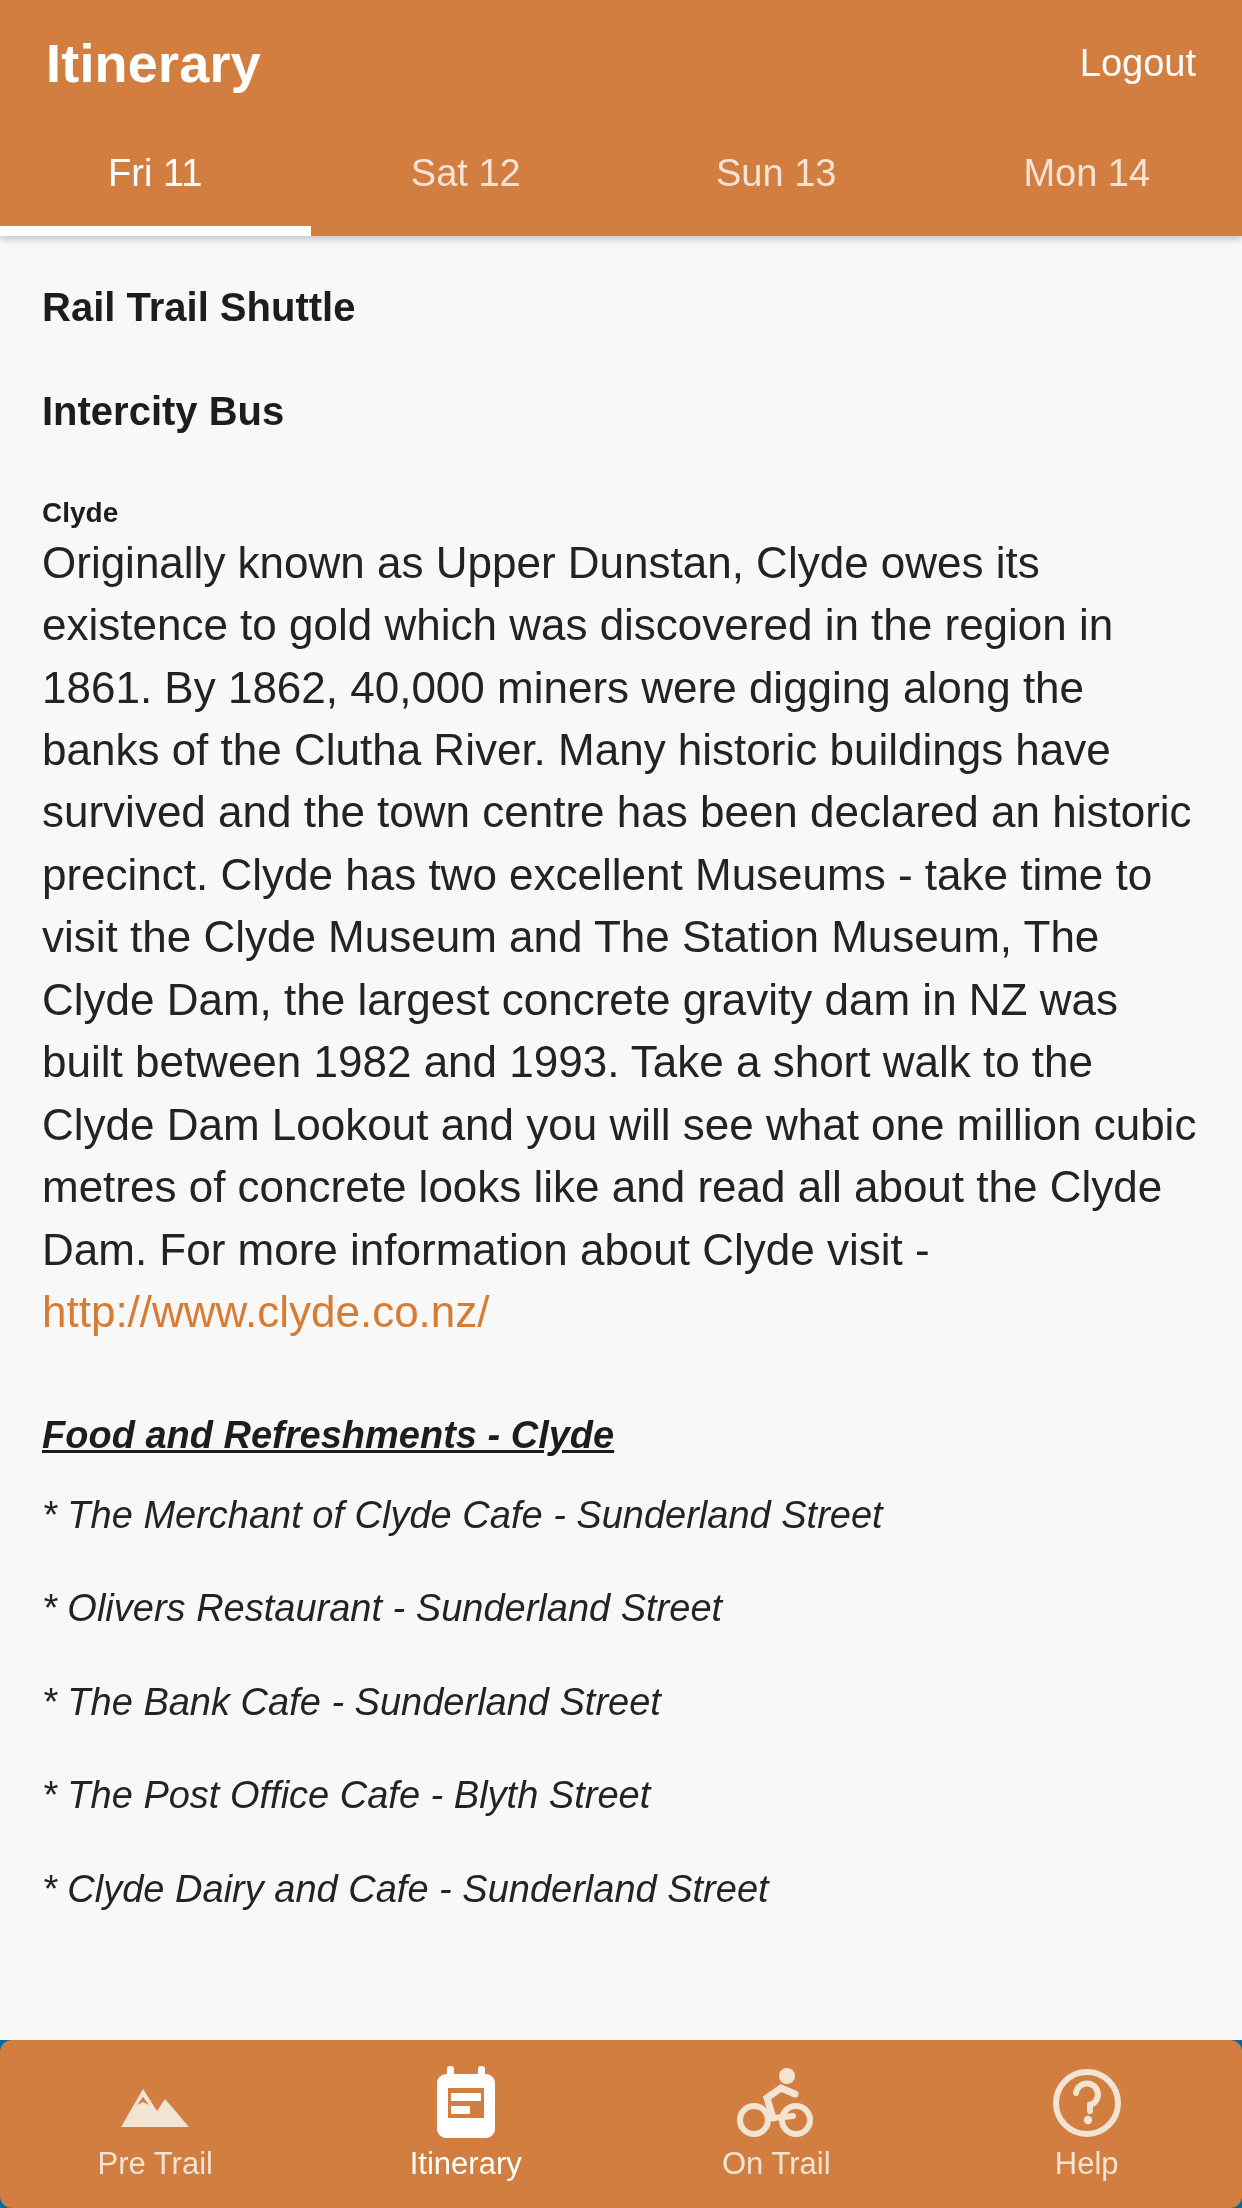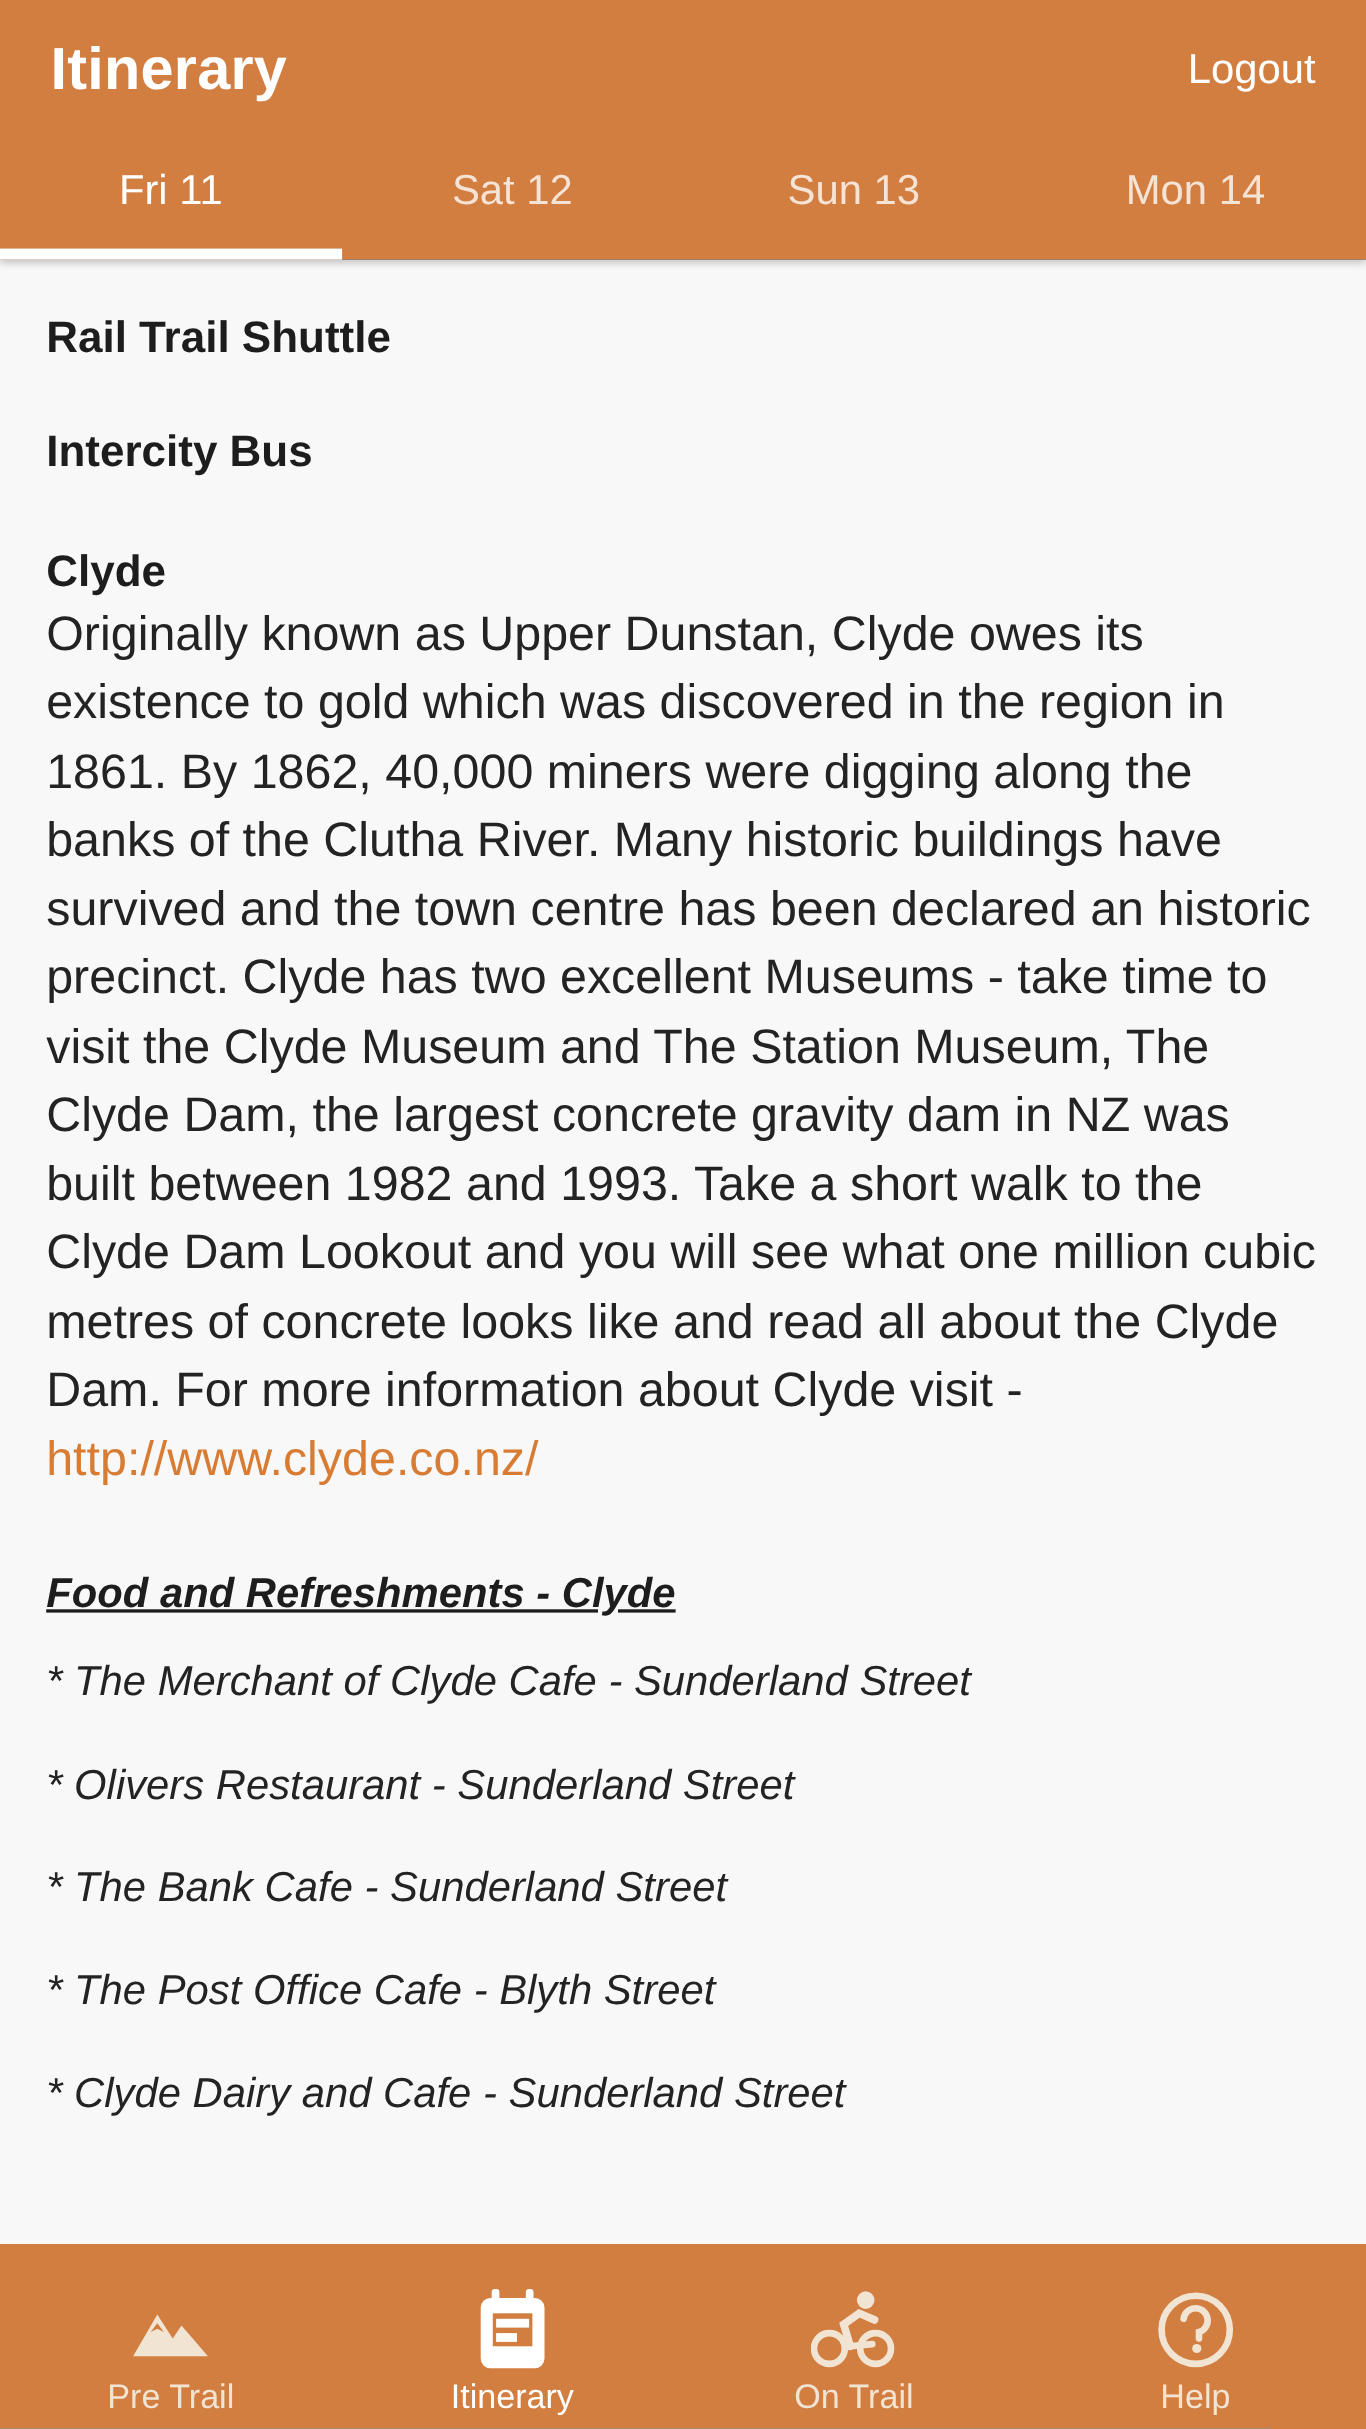--- a/index.html
+++ b/index.html
@@ -89,21 +89,21 @@
     font-size:40px;
     font-weight:bold;
     color:#1d1d1d;
     line-height:1.15;
     margin-bottom:58px;
   }
   .item-title.spaced { margin-bottom:62px; }
 
   .section-block { margin-bottom:34px; }
   .section-head {
-    font-size:40px;
+    font-size:28px;
     font-weight:bold;
     color:#1d1d1d;
     line-height:1.2;
     margin-bottom:2px;
   }
   .section-body {
     font-size:44px;
     color:#232323;
     line-height:1.42;
   }
@@ -128,21 +128,22 @@
     line-height:1.2;
     margin-bottom:48px;
   }
 
   
   .bottomnav {
     flex:0 0 auto;
     height:168px;
     background:#d37e41;
     display:flex;
-    align-items:center;
+    align-items:flex-start;
+    border-radius:12px;
   }
   .navitem {
     flex:1 1 0;
     display:flex;
     flex-direction:column;
     align-items:center;
     justify-content:flex-start;
     padding-top:26px;
     cursor:pointer;
   }

